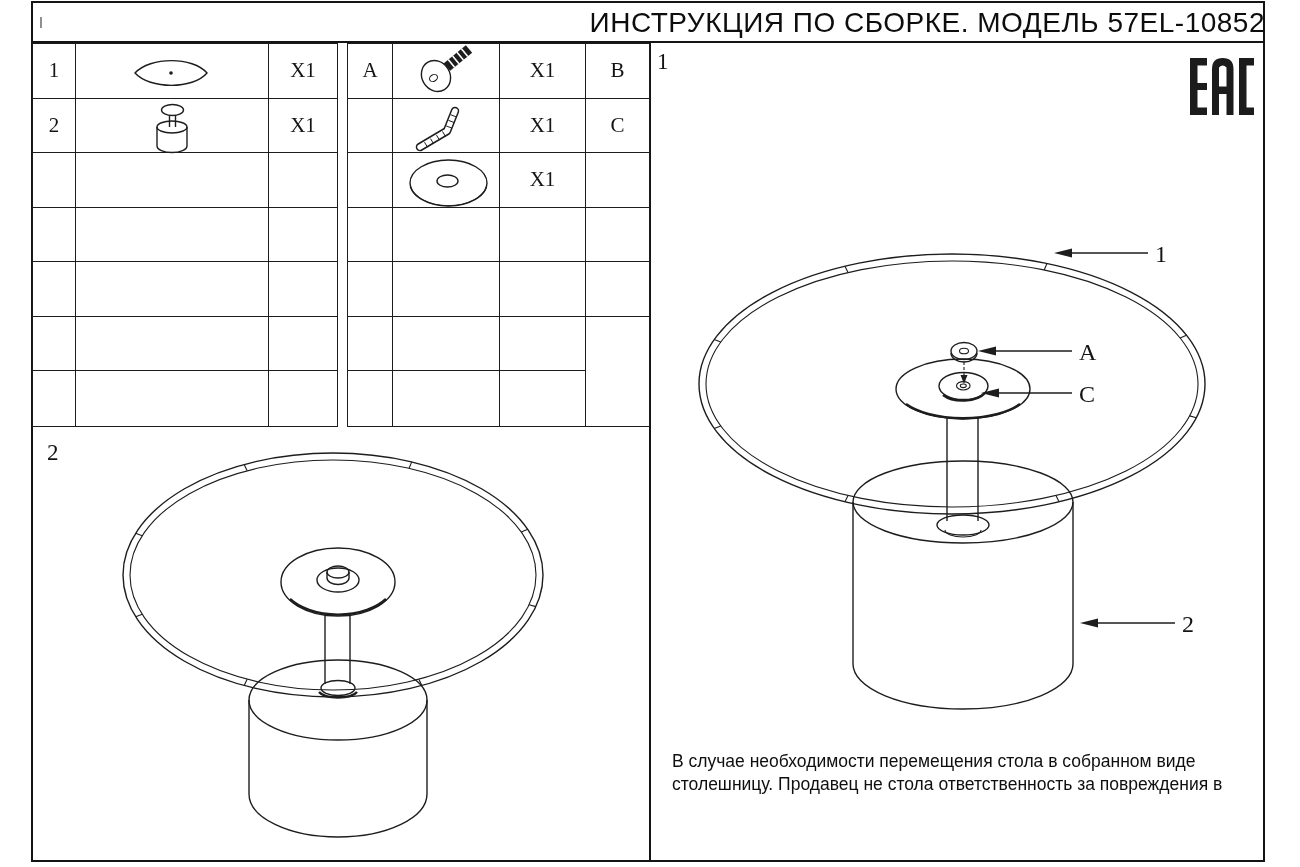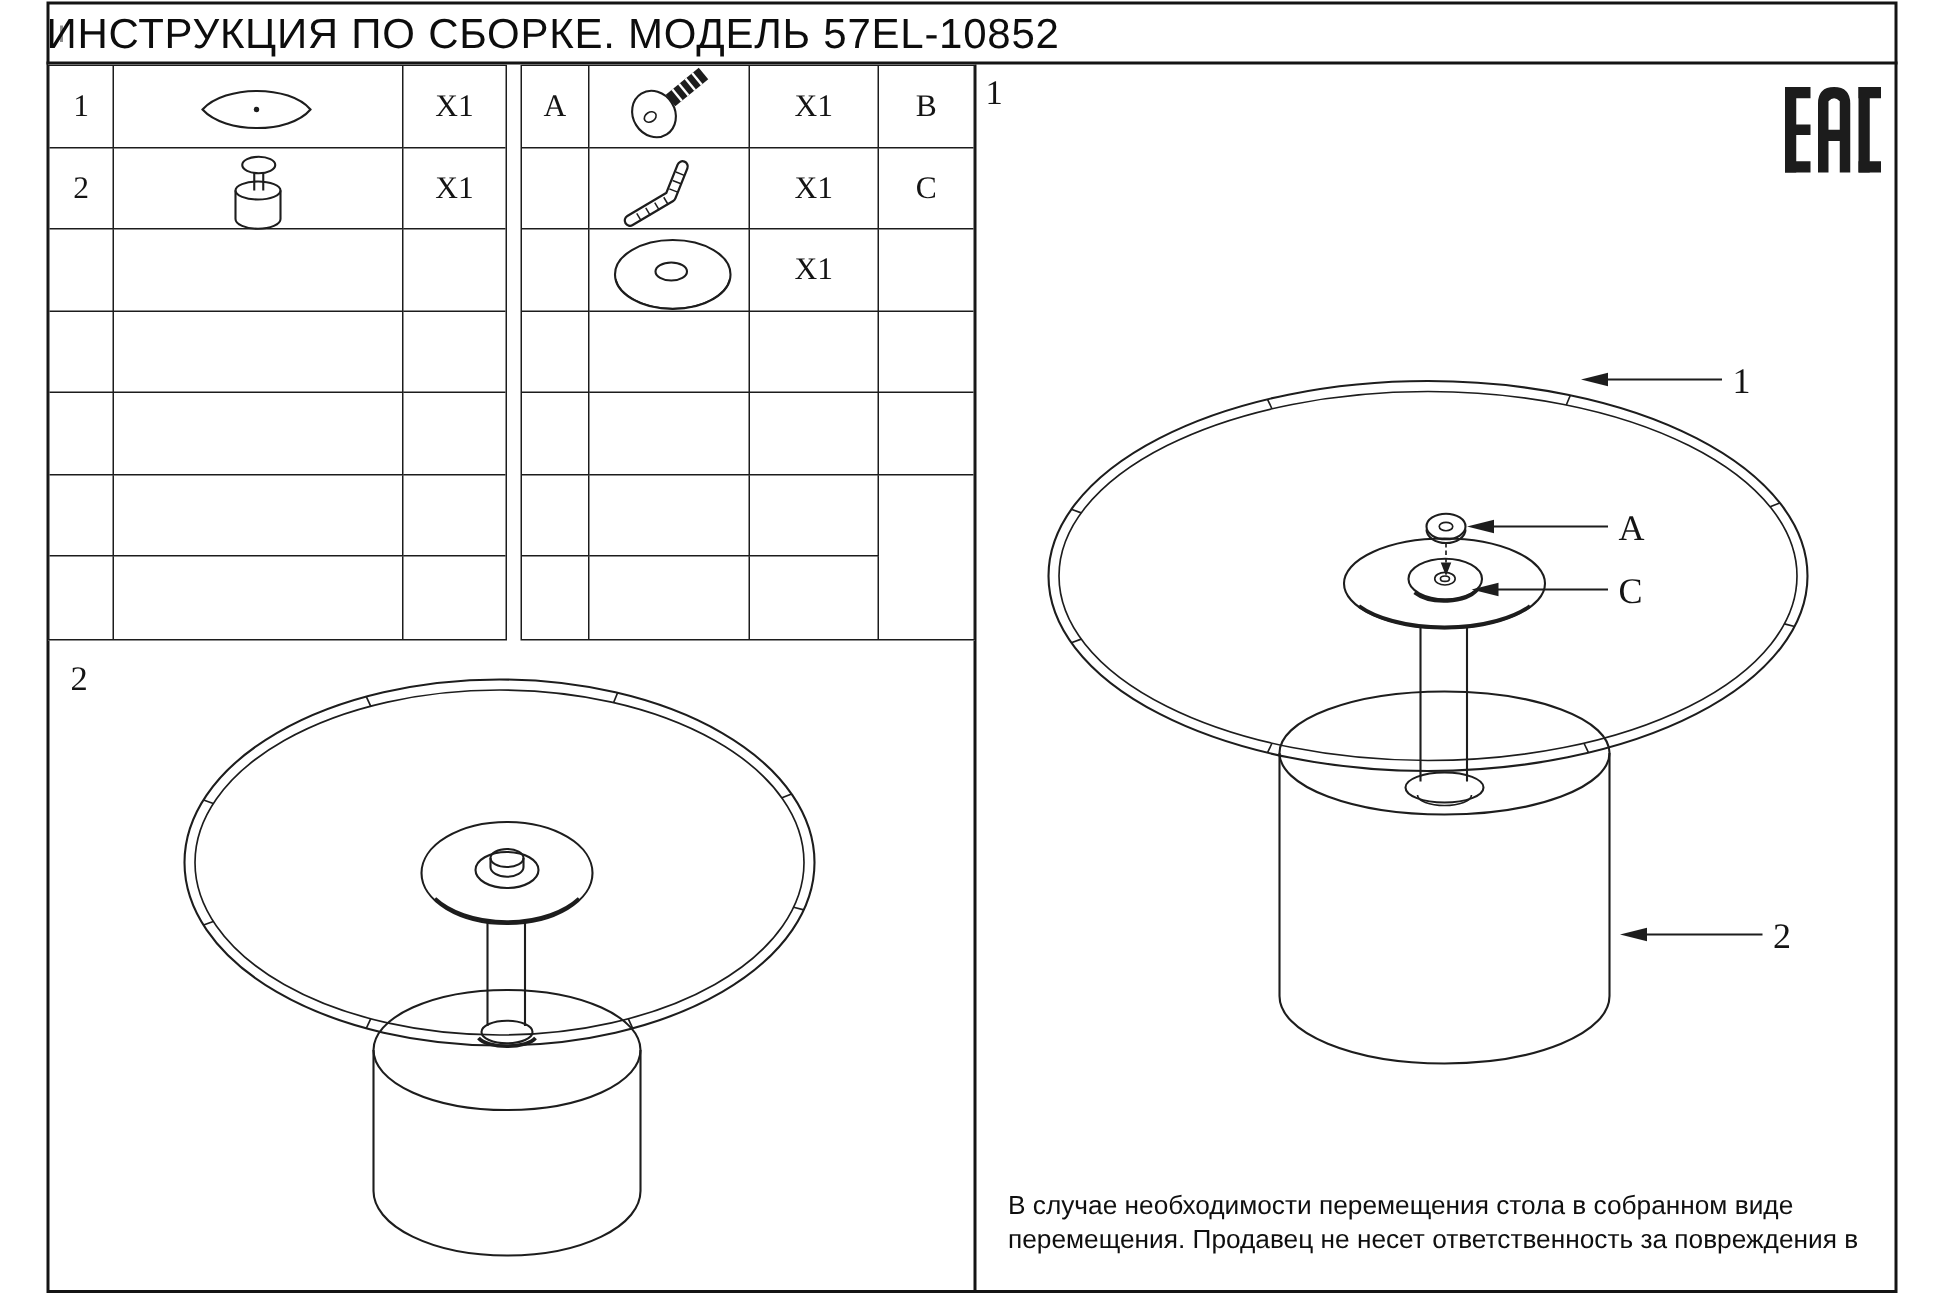--- a/index.html
+++ b/index.html
@@ -2,36 +2,36 @@
 <html><head>
 <meta charset="utf-8">
 <style>
   html,body{margin:0;padding:0;background:#fff;}
   body{width:1300px;height:867px;position:relative;overflow:hidden;
        font-family:"Liberation Sans",sans-serif;color:#111;}
   .abs{position:absolute;}
   
   .frame{left:31px;top:1px;width:1234px;height:861px;border:2px solid #141414;box-sizing:border-box;}
   .title-underline{left:31px;top:41px;width:1234px;height:2px;background:#141414;}
-  .title{left:31px;top:7px;width:1234px;text-align:left;font-size:28px;letter-spacing:.5px;color:#0d0d0d;}
+  .title{left:31px;top:7px;width:1234px;text-align:right;font-size:28px;letter-spacing:.5px;color:#0d0d0d;}
   .page-mark{left:40px;top:17px;width:2px;height:11px;background:#8f8f8f;}
   .midline{left:649px;top:43px;width:2px;height:818px;background:#141414;}
   
   .grid{display:grid;box-sizing:border-box;border:1.6px solid #1c1c1c;background:#fff;}
   .parts-grid{left:32px;top:43px;width:306px;height:384px;grid-template-columns:43px 193px auto;grid-template-rows:repeat(7,1fr);}
   .hw-grid{left:347px;top:43px;width:303px;height:384px;grid-template-columns:45px 107px 86px auto;grid-template-rows:repeat(7,1fr);}
   .cell{border-right:1.2px solid #1c1c1c;border-bottom:1.2px solid #1c1c1c;
         display:flex;align-items:center;justify-content:center;
         font-family:"Liberation Serif",serif;font-size:21px;color:#141414;}
   .parts-grid .cell:nth-child(3n){border-right:none;}
   .parts-grid .cell:nth-last-child(-n+3){border-bottom:none;}
   .hw-grid .cell:nth-child(4n){border-right:none;}
   .hw-grid .cell:nth-last-child(-n+4){border-bottom:none;}
   .step-label{font-family:"Liberation Serif",serif;font-size:23px;color:#141414;}
-  .note{left:672px;top:792px;width:585px;font-size:17.5px;line-height:22.6px;color:#0f0f0f;}
+  .note{left:672px;top:750px;width:585px;font-size:17.5px;line-height:22.6px;color:#0f0f0f;}
   svg{position:absolute;pointer-events:none;}
   svg text{font-family:"Liberation Serif",serif;font-size:24px;fill:#141414;}
   .ln{stroke:#1d1d1d;stroke-width:1.4;fill:none;}
   .ln2{stroke:#1d1d1d;stroke-width:2.4;fill:none;}
   .thin{stroke:#1d1d1d;stroke-width:1.1;fill:none;}
 </style>
 </head>
 <body>
 
 <div class="abs frame"></div>
@@ -260,14 +260,14 @@
     <line class="ln" x1="249" y1="700" x2="249" y2="794"></line>
     <line class="ln" x1="427" y1="700" x2="427" y2="794"></line>
     <path class="ln" d="M249 794 A89 43 0 0 0 427 794"></path>
     <ellipse class="ln" cx="338" cy="688" rx="17" ry="7.5"></ellipse>
     <path class="ln2" d="M319 692 A20 8 0 0 0 357 692"></path>
   </g>
 </svg>
 
 <div class="abs note">
   <div>В случае необходимости перемещения стола в собранном виде</div>
-  <div>перемещения. Продавец не несет ответственность за повреждения в</div>
+  <div>столешницу. Продавец не стола ответственность за повреждения в</div>
 </div>
 
 </body></html>

